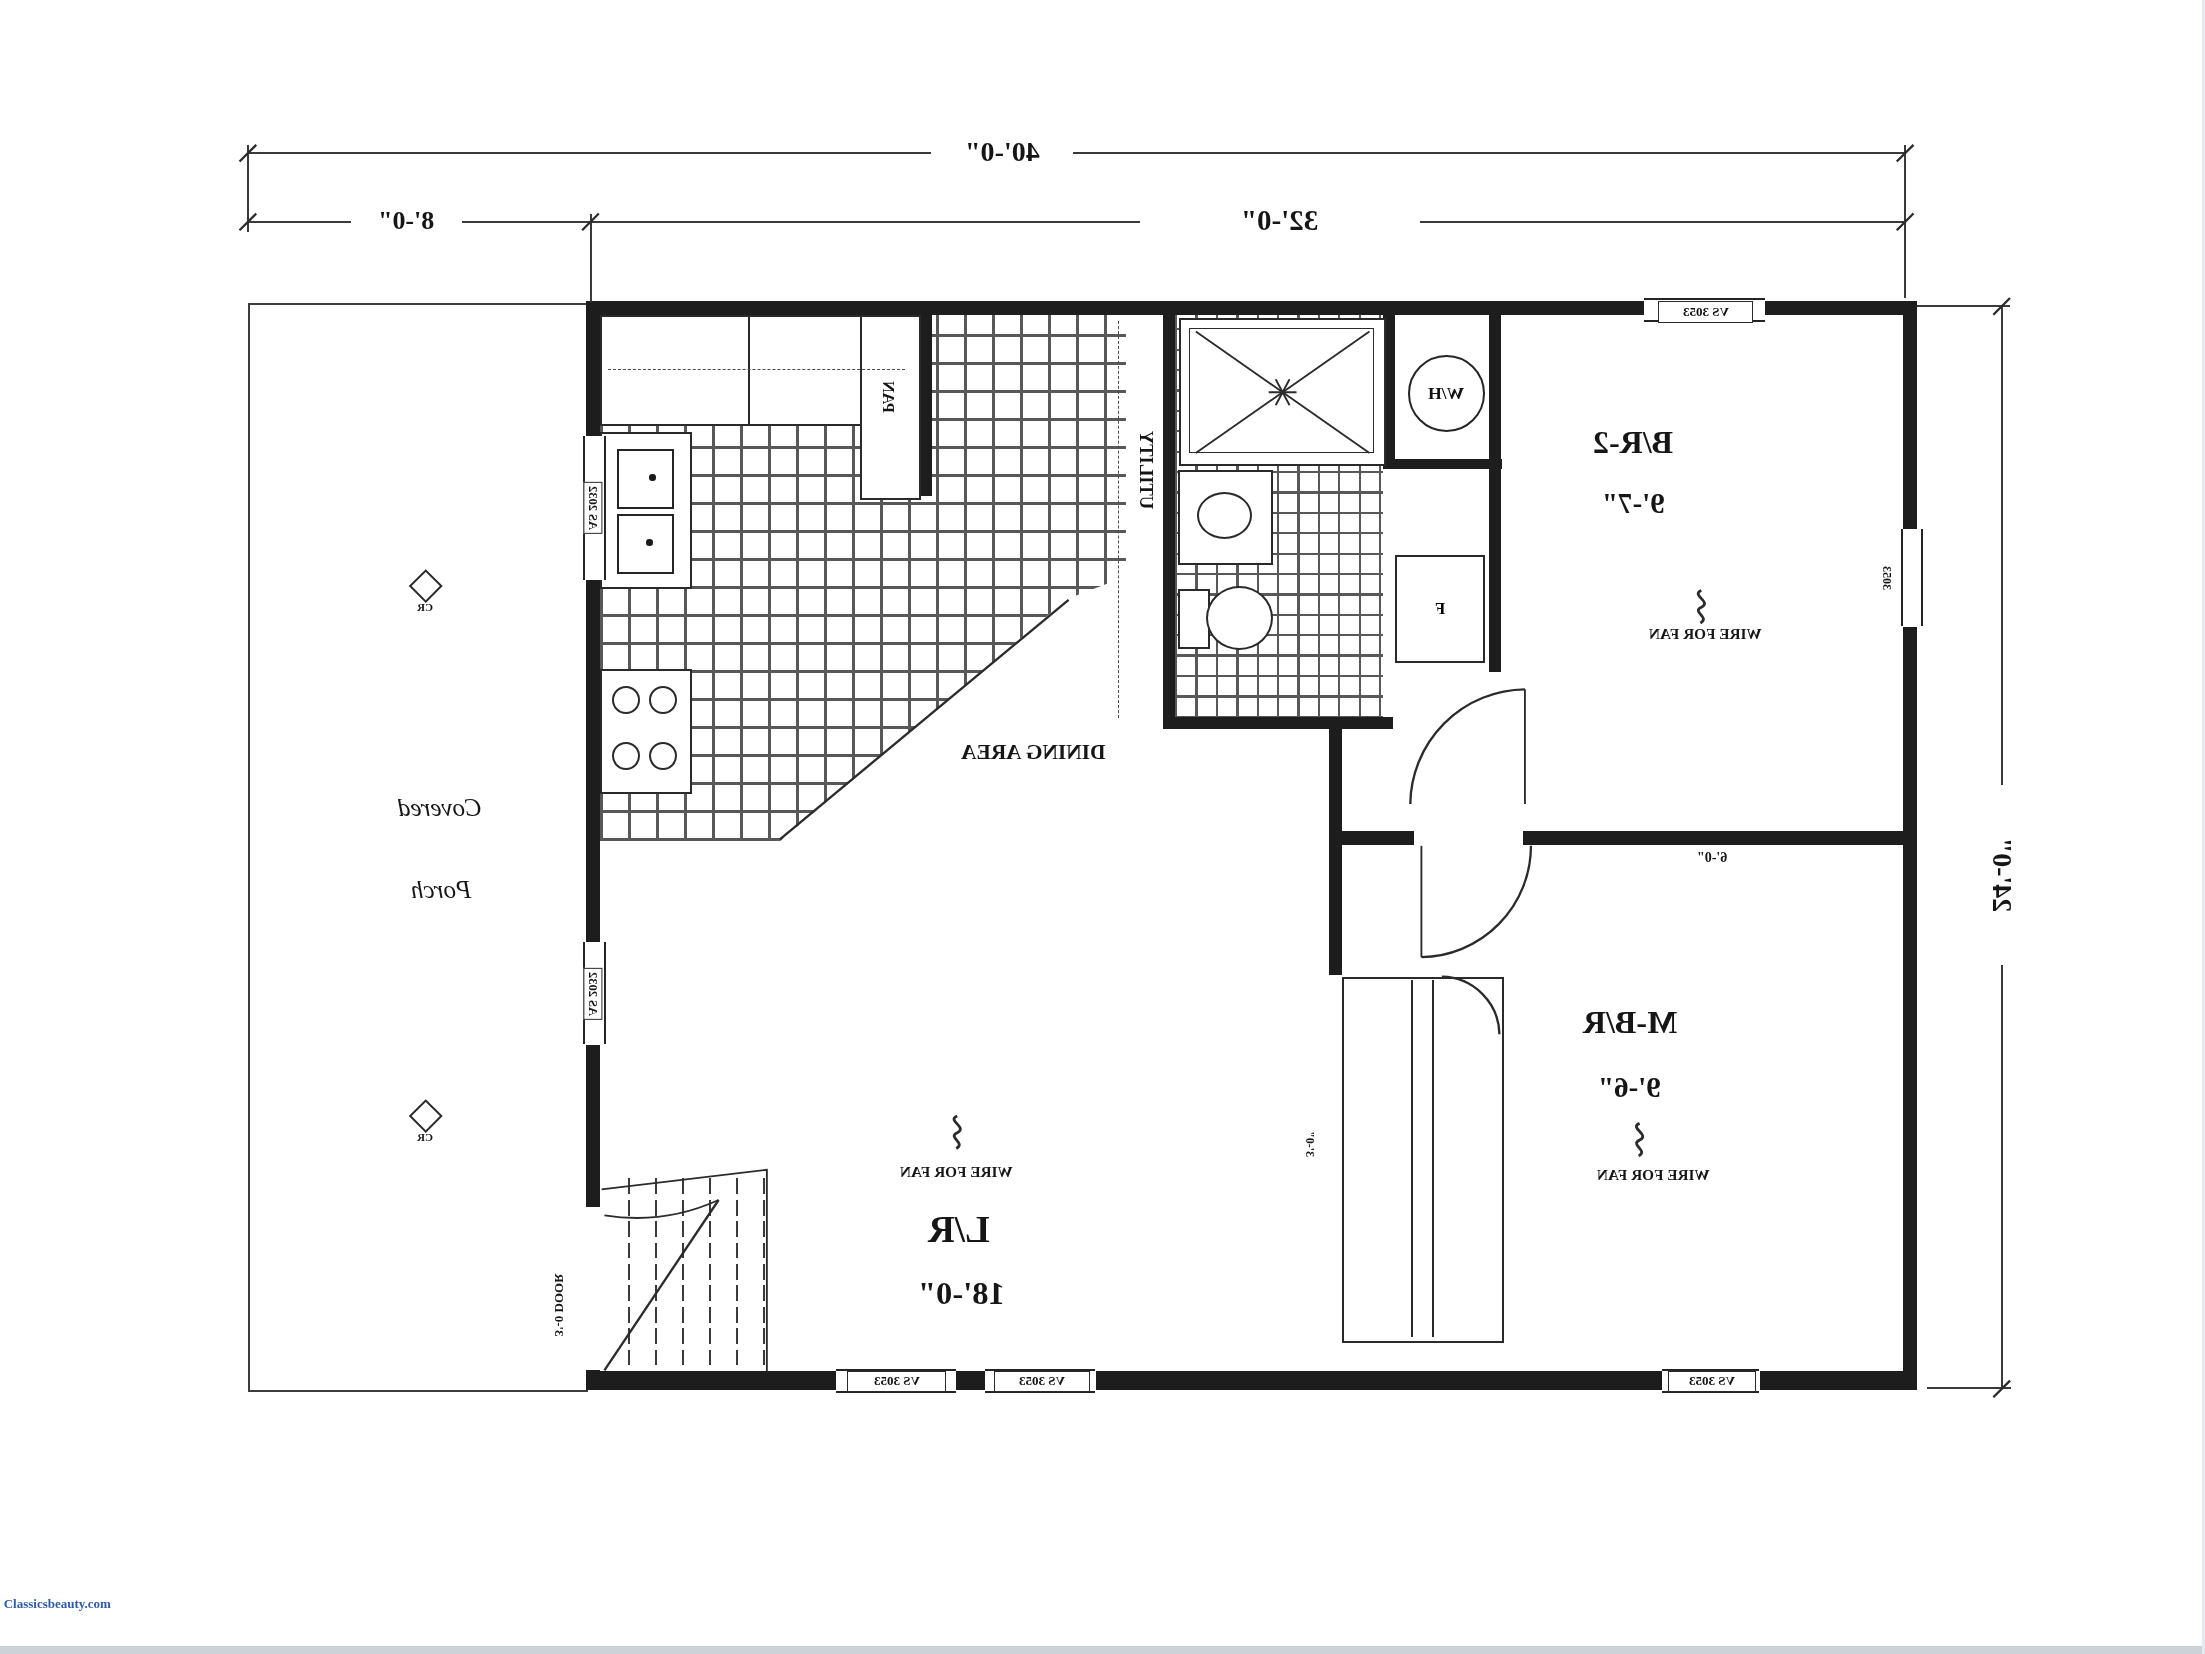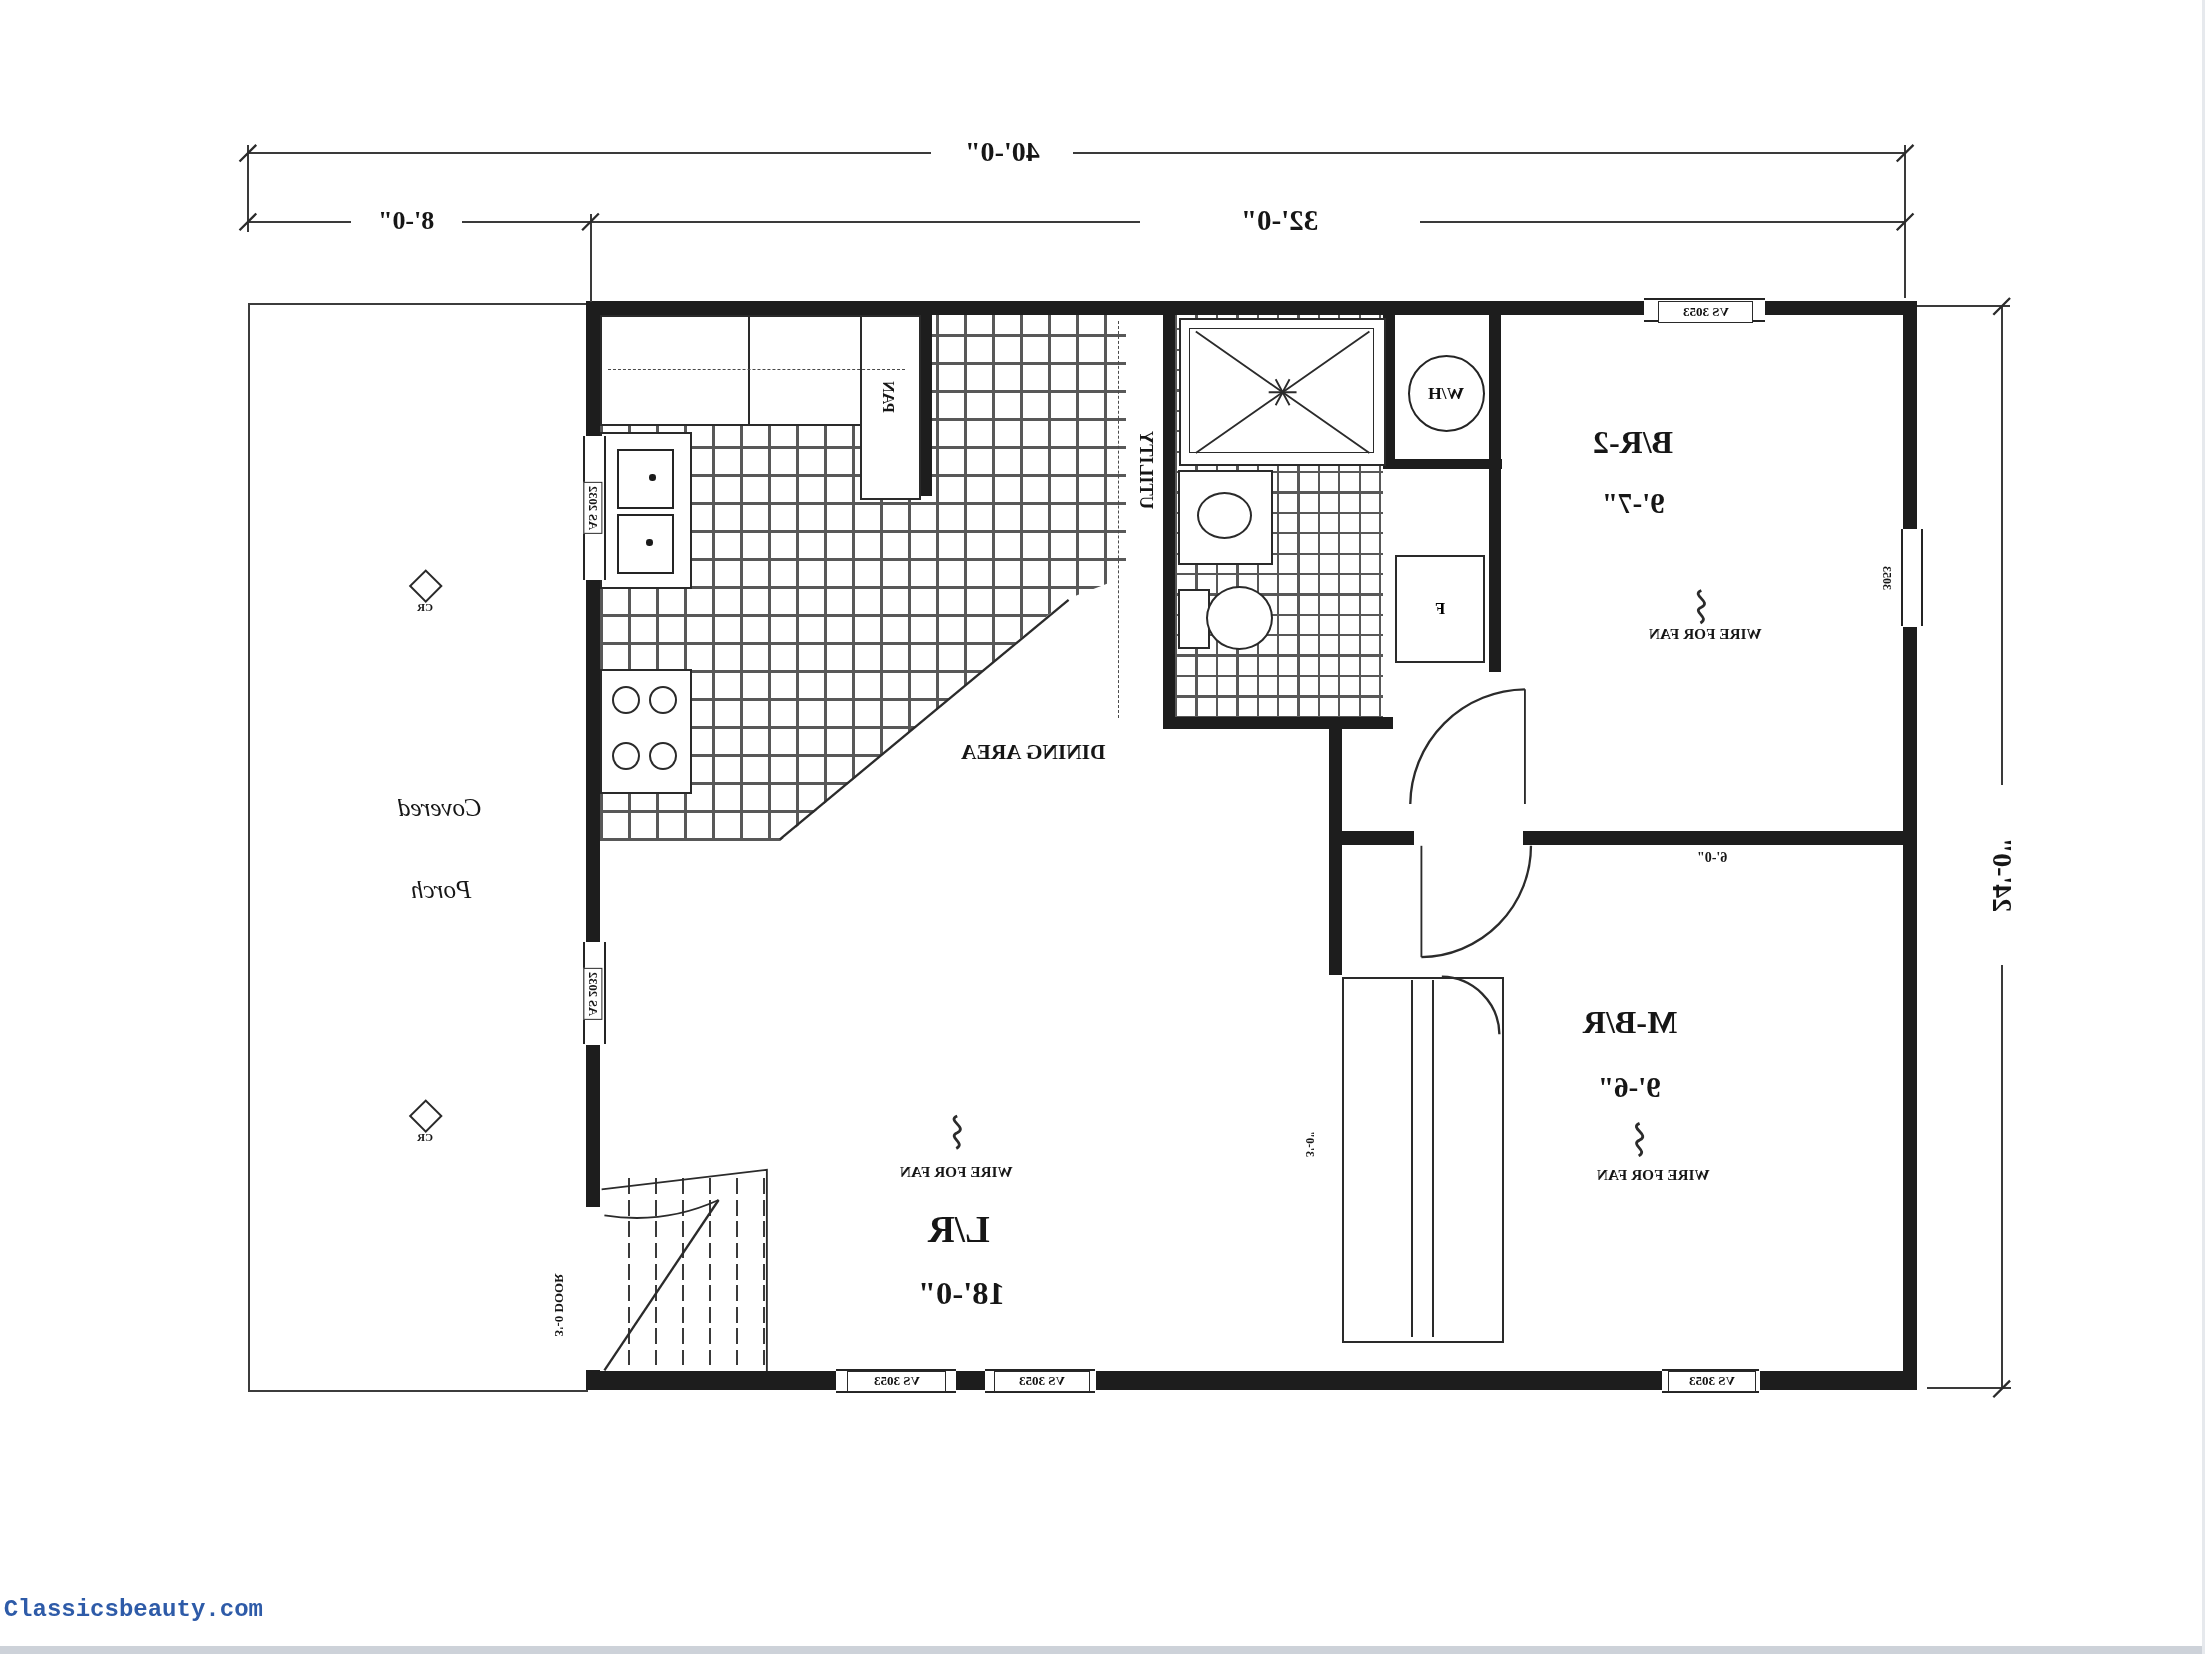--- a/index.html
+++ b/index.html
@@ -28,22 +28,22 @@
   .planks{position:absolute;
     background-image:repeating-linear-gradient(0deg,#fff 0 5.6px,transparent 5.6px 21.4px),
                      repeating-linear-gradient(90deg,transparent 0 25px,#3a3a3a 25px 27px);}
   .circle{position:absolute;border:2.8px solid #242424;border-radius:50%;background:#fff;
           display:flex;align-items:center;justify-content:center;font-weight:bold;color:#111;}
   .dashv{position:absolute;border-left:1.9px dashed #4a4a4a;}
   .dashh{position:absolute;border-top:1.9px dashed #4a4a4a;}
   .diamond{position:absolute;border:2.3px solid #2a2a2a;transform:rotate(45deg);background:#fff;}
   .burner{position:absolute;width:24px;height:24px;border:2.3px solid #2a2a2a;border-radius:50%;}
   .dot{position:absolute;width:6.5px;height:6.5px;background:#1a1a1a;border-radius:50%;}
-  #watermark{position:absolute;left:3.7px;top:1596px;font-family:Liberation Mono, monospace;
-             font-size:24px;font-weight:bold;}
+  #watermark{position:absolute;left:3.7px;top:1596px;font-family:Liberation Serif, serif;
+             font-size:13px;font-weight:bold;}
   .edgebar{position:absolute;background:#cdd2d9;}
 </style>
 </head>
 <body>
 
 <div id="page">
 
   <div class="tiles" style="left:600px;top:315px;width:563px;height:526px;
               clip-path:polygon(0 0,100% 0,100% 47%,83% 54%,32% 100%,0 100%);"></div>
   <div class="tilesSm" style="left:1175px;top:315px;width:208px;height:403px;"></div>

